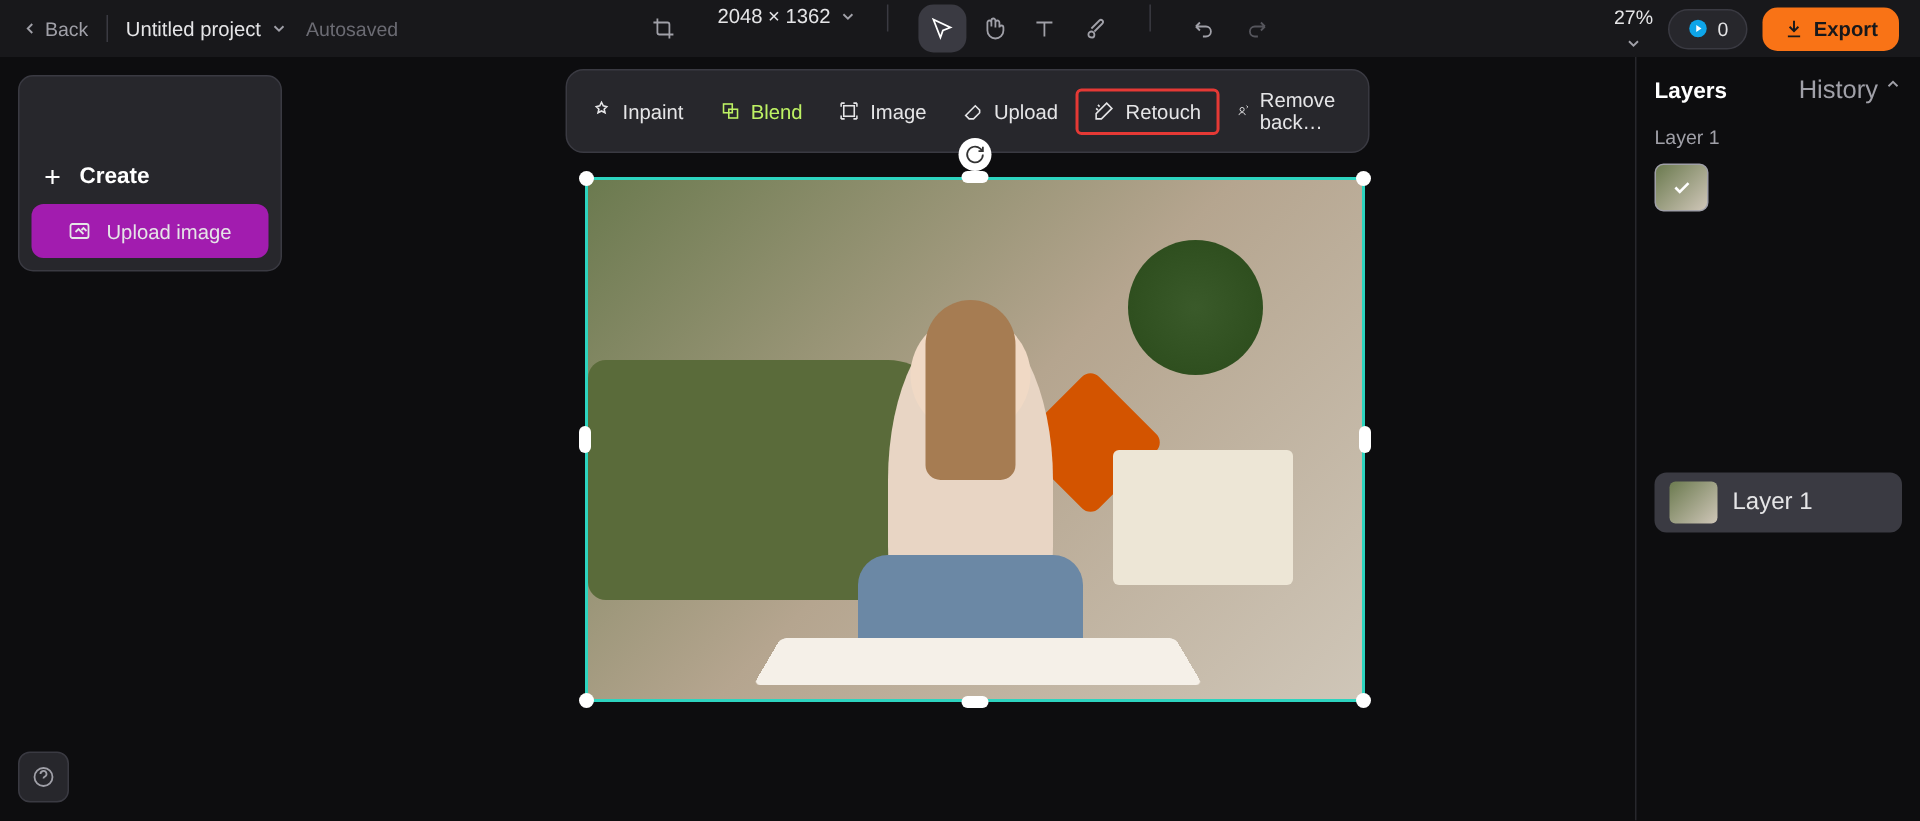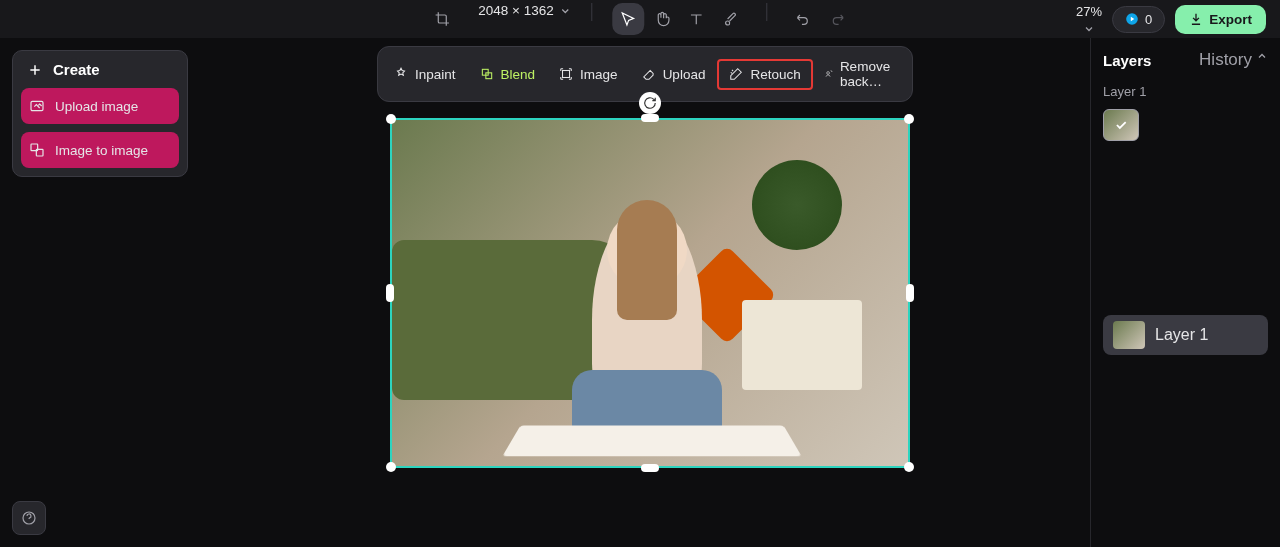--- a/index.html
+++ b/index.html
@@ -13,28 +13,28 @@
     .autosaved { color: #6b6b73; font-size: 13px; }
     .topbar-center { position: absolute; left: 50%; transform: translateX(-50%); display: flex; align-items: flex-start; gap: 20px; }
     .dims { display: flex; align-items: center; gap: 6px; }
     .dims-text { color: #e5e5e7; font-size: 13.5px; font-weight: 500; }
     .tool-group { display: flex; align-items: center; gap: 2px; }
     .tool-btn { width: 32px; height: 32px; display: flex; align-items: center; justify-content: center; border-radius: 10px; cursor: pointer; color: #a0a0a8; }
     .tool-btn.active { background: #3a3a42; color: #fff; }
     .topbar-right { margin-left: auto; display: flex; align-items: center; gap: 10px; }
     .zoom { display: flex; align-items: center; gap: 4px; color: #e5e5e7; font-size: 13px; flex-direction: column; }
     .credits-pill { display: flex; align-items: center; gap: 6px; background: #27272c; border: 1px solid #3a3a42; border-radius: 20px; padding: 5px 12px; font-size: 13px; color: #e5e5e7; }
-    .export-btn { display: flex; align-items: center; gap: 6px; background: #86efac; color: #18181b; font-weight: 600; padding: 7px 14px; border-radius: 10px; font-size: 13.5px; cursor: pointer; }
+    .export-btn { display: flex; align-items: center; gap: 6px; background: #f97316; color: #18181b; font-weight: 600; padding: 7px 14px; border-radius: 10px; font-size: 13.5px; cursor: pointer; }
     
     .main { flex: 1; display: flex; position: relative; }
     
     .left-panel { width: 200px; padding: 12px; display: flex; flex-direction: column; gap: 12px; }
-    .create-row { display: flex; align-items: center; gap: 10px; color: #fff; font-weight: 600; font-size: 15px; padding: 2px 6px; }
+    .create-row { display: flex; align-items: center; gap: 10px; color: #fff; font-weight: 600; font-size: 15px; padding: 2px 6px; margin-top: 48px; }
     .left-card { background: #27272c; border: 1px solid #3a3a42; border-radius: 10px; display: flex; flex-direction: column; padding: 8px; gap: 8px; }
-    .left-btn { display: flex; align-items: center; gap: 10px; background: #be185d; border-radius: 8px; padding: 10px 8px; color: #e5e5e7; font-size: 13.5px; cursor: pointer; }
+    .left-btn { display: flex; align-items: center; gap: 10px; background: #a21caf; border-radius: 8px; padding: 10px 24px; color: #e5e5e7; font-size: 13.5px; cursor: pointer; }
     
     .canvas-area { flex: 1; position: relative; }
     .context-bar { position: absolute; top: 8px; left: 50%; transform: translateX(-50%); display: flex; align-items: center; gap: 0; background: #27272c; border: 1px solid #3a3a42; border-radius: 12px; padding: 4px; }
     .ctx-btn { display: flex; align-items: center; gap: 7px; padding: 8px 12px; border-radius: 8px; color: #e5e5e7; font-size: 13.5px; cursor: pointer; }
     .ctx-btn.disabled { color: #bef264; }
     .ctx-btn.highlighted { border: 2px solid #e53935; border-radius: 4px; padding: 6px 10px; }
     
     .selection-frame { position: absolute; top: 80px; left: 190px; width: 520px; height: 350px; border: 2px solid #2dd4bf; }
     .canvas-img { width: 100%; height: 100%; background: linear-gradient(135deg,#6b7a4f 0%, #b5a58f 50%, #cfc6b8 100%); position:relative; overflow:hidden;}
     .handle { position: absolute; width: 10px; height: 10px; background: #fff; border-radius: 50%; }
@@ -57,20 +57,36 @@
     
     .help-btn { position: absolute; bottom: 12px; left: 12px; width: 34px; height: 34px; background:#27272c; border:1px solid #3a3a42; border-radius:8px; display:flex; align-items:center; justify-content:center; color:#a0a0a8; cursor:pointer;}
     .ic { width: 16px; height: 16px; flex-shrink:0; }
     .ic14 { width:14px; height:14px; }
     .chev { width:12px; height:12px; }
   </style>
 </head>
 <body>
 
 <div class="topbar">
+  <div class="topbar-left">
+    <div class="back-btn">
+      <svg class="chev" viewBox="0 0 24 24" fill="none" stroke="currentColor" stroke-width="2.5">
+          <path d="M15 18l-6-6 6-6"></path>
+        </svg>
+      <span>Back</span>
+    </div>
+    <div class="vdiv"></div>
+    <div class="project-name">
+      <span>Untitled project</span>
+      <svg class="chev" viewBox="0 0 24 24" fill="none" stroke="#a0a0a8" stroke-width="2.5">
+          <path d="M6 9l6 6 6-6"></path>
+        </svg>
+    </div>
+    <span class="autosaved">Autosaved</span>
+  </div>
 
   <div class="topbar-center">
     <div class="tool-btn">
       <svg class="ic" viewBox="0 0 24 24" fill="none" stroke="currentColor" stroke-width="1.8">
           <path d="M6 2v14a2 2 0 0 0 2 2h14M2 6h14a2 2 0 0 1 2 2v14"></path>
         </svg>
     </div>
     <div class="dims">
       <span class="dims-text">2048 × 1362</span>
       <svg class="chev" viewBox="0 0 24 24" fill="none" stroke="#a0a0a8" stroke-width="2.5">
@@ -146,27 +162,20 @@
             <path d="M12 5v14M5 12h14"></path>
           </svg>
         <span>Create</span>
       </div>
       <div class="left-btn">
         <svg class="ic" viewBox="0 0 24 24" fill="none" stroke="currentColor" stroke-width="1.8">
             <rect x="3" y="5" width="18" height="14" rx="2"></rect>
             <path d="M8 13l3-3 5 5M14 11l2-2 3 3"></path>
           </svg>
         <span>Upload image</span>
-      </div>
-      <div class="left-btn">
-        <svg class="ic" viewBox="0 0 24 24" fill="none" stroke="currentColor" stroke-width="1.8">
-            <rect x="3" y="3" width="10" height="10" rx="1"></rect>
-            <rect x="11" y="11" width="10" height="10" rx="1"></rect>
-          </svg>
-        <span>Image to image</span>
       </div>
     </div>
   </div>
 
   <div class="canvas-area">
     <div class="context-bar">
       <div class="ctx-btn">
         <svg class="ic14" viewBox="0 0 24 24" fill="none" stroke="currentColor" stroke-width="1.8">
             <path d="M12 2l2 4 4 1-3 3 1 4-4-2-4 2 1-4-3-3 4-1z"></path>
           </svg>

